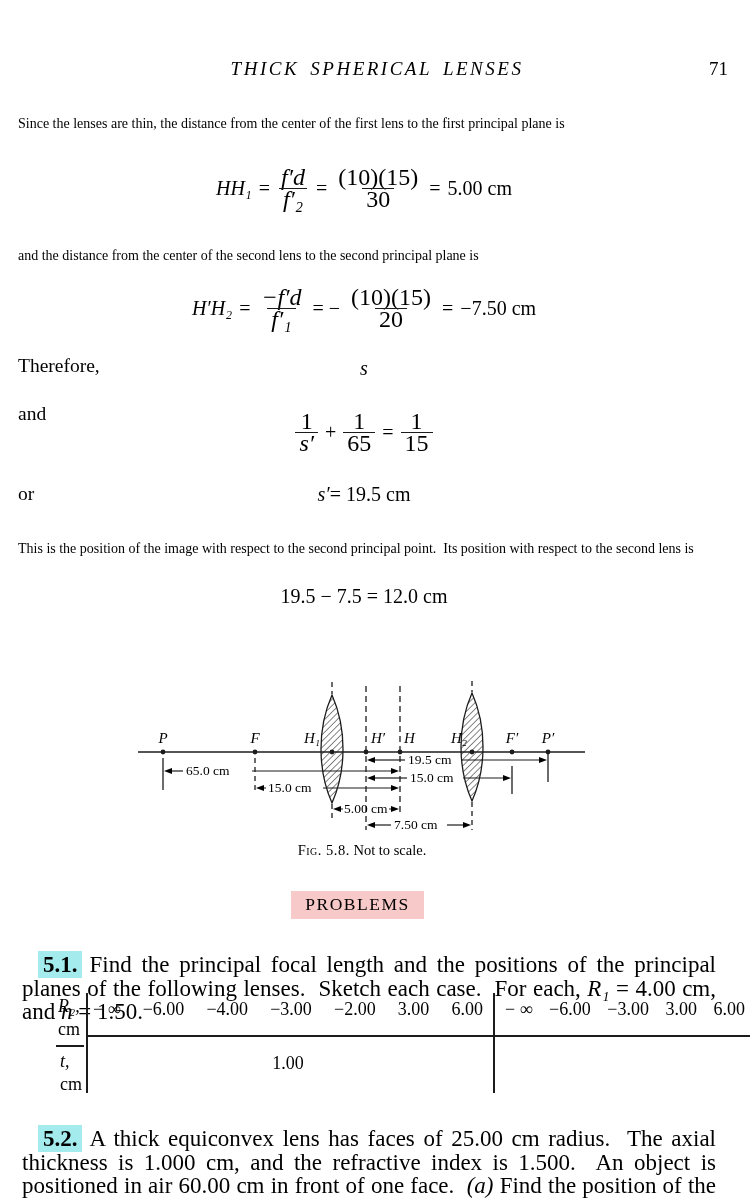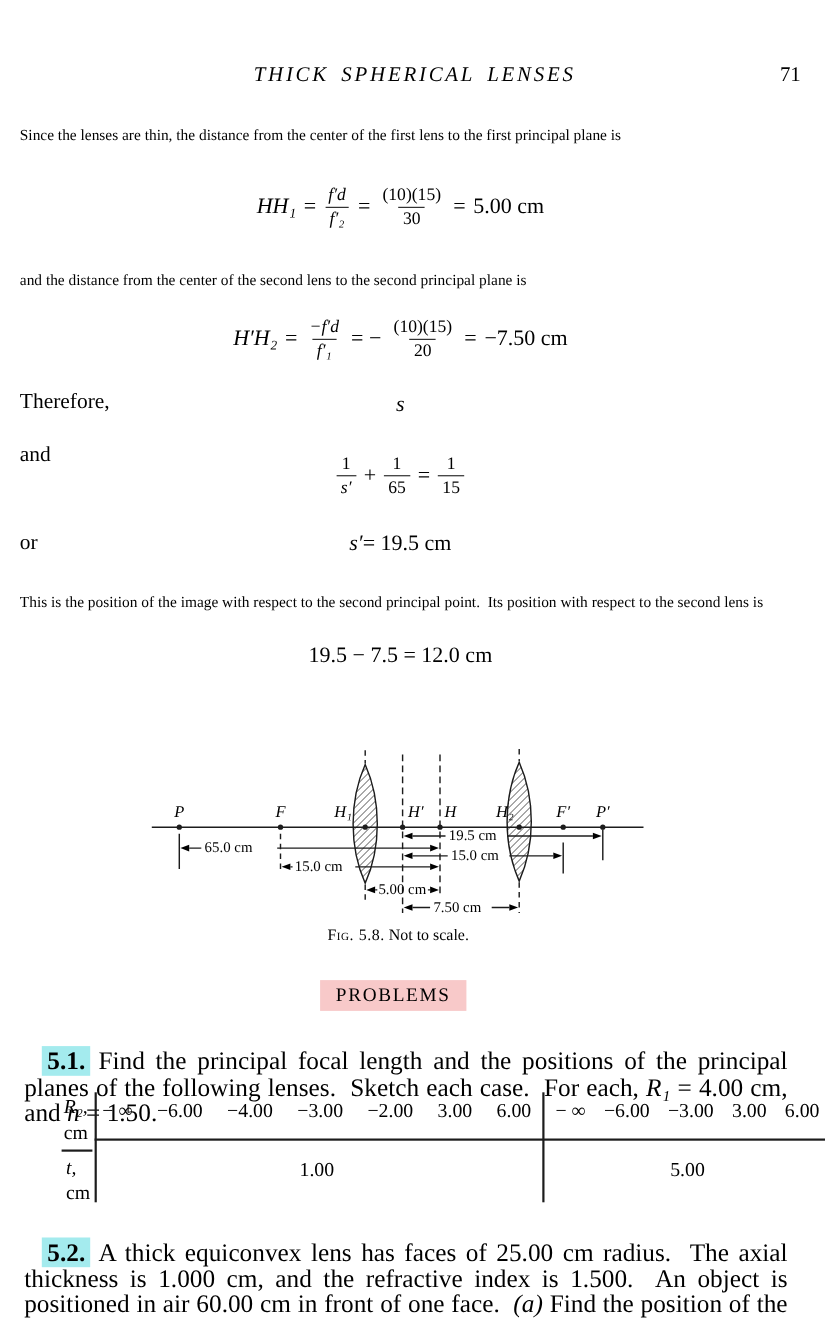--- a/index.html
+++ b/index.html
@@ -14,21 +14,21 @@
     font-size:19px;letter-spacing:2.5px;word-spacing:4px;}
   .page-num{top:58px;right:26px;font-size:19px;}
   
   .body-p{left:18px;width:692px;font-size:14px;line-height:25px;text-align:justify;}
   .word-p{left:18px;font-size:19.5px;}
   
   .equation{left:18px;width:692px;display:flex;justify-content:center;align-items:center;
     font-size:20px;}
   .equation .op{margin:0 7px;}
   .it{font-style:italic;}
-  .frac{display:inline-flex;flex-direction:column;align-items:center;font-size:16px;line-height:21px;}
+  .frac{display:inline-flex;flex-direction:column;align-items:center;font-size:24px;line-height:21px;}
   .frac .den{border-top:1.6px solid #1c1c1c;}
   .frac .num,.frac .den{padding:0 4px;text-align:center;}
   
   .problems-head{top:891px;left:0;width:715px;text-align:center;}
   .problems-head span{display:inline-block;padding:3px 14px 4px 14px;font-size:17.5px;
     letter-spacing:1.5px;}
   .prob-p{left:22px;width:694px;font-size:23px;line-height:23.5px;text-align:justify;}
   .prob-num{font-weight:bold;padding:1px 4px 1px 5px;margin-right:8px;}
   .prob-indent{display:inline-block;width:16px;}
   
@@ -242,18 +242,17 @@
       <span>6.00</span>
     </div>
     <div class="vals" style="left:449px;top:6px;width:240px">
       <span>− ∞</span>
       <span>−6.00</span>
       <span>−3.00</span>
       <span>3.00</span>
       <span>6.00</span>
     </div>
     <div class="tval" style="left:37px;top:60px;width:390px">1.00</div>
-    <div class="tval" style="left:449px;top:60px;width:240px">5.00</div>
   </div>
 
   <p class="abs prob-p" style="top:1104px"><span class="prob-indent"></span><span class="prob-num" style="background: rgb(164, 235, 238);">5.2.</span><span>A thick equiconvex lens has faces of 25.00 cm radius.&nbsp; The axial thickness is 1.000 cm, and the refractive index is 1.500.&nbsp; An object is positioned in air 60.00 cm in front of one face.&nbsp; </span><span class="it">(a)</span><span> Find the position of the image by calculation.&nbsp; </span><span class="it">(b)</span><span> Find the</span></p>
 
 </div>
 
 </body></html>

